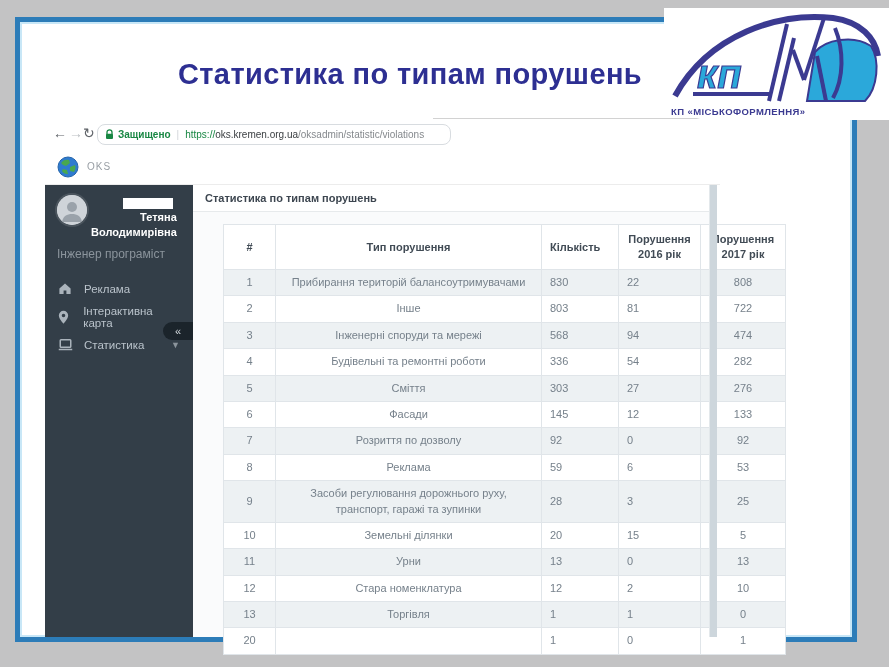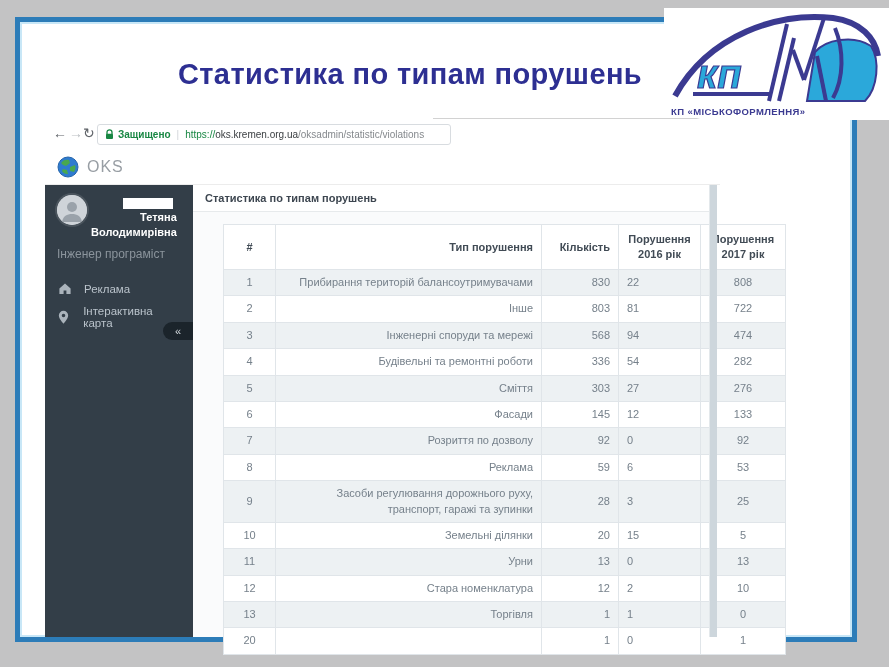--- a/index.html
+++ b/index.html
@@ -28,34 +28,34 @@
     position:absolute;left:25px;top:96px;width:675px;height:519px;background:#fff;
   }
   .tabline1{position:absolute;left:388px;top:0;right:0;height:1px;background:#d2d2d2}
   .tabline1b{position:absolute;left:388px;top:3px;right:0;height:1px;background:#e4e4e4}
   .tabline2{position:absolute;left:335px;top:26px;right:0;height:1px;background:#dedede}
   .chrome{position:absolute;left:0;top:2px;height:28px;right:0;background:#fff}
   .navbtn{position:absolute;top:3px;font-size:14px;line-height:20px;color:#5f6368;cursor:pointer}
   .navbtn.fwd{color:#bcc0c4}
   .addr{
     position:absolute;left:52px;top:4px;width:338px;height:19px;
-    border:1px solid #d8dce0;border-radius:3px;background:#fff;
+    border:1px solid #d8dce0;border-radius:8px;background:#fff;
     display:flex;align-items:center;padding:0 7px;font-size:10px;white-space:nowrap;overflow:hidden;
   }
   .secure{color:#188743;margin-left:4px;font-weight:bold}
   .addr-sep{color:#d0d4d8;margin:0 6px}
   .u-scheme{color:#188743}
   .u-domain{color:#3c4043;font-weight:normal}
   .u-path{color:#85898d}
   
   .appheader{
     position:absolute;left:0;top:31px;height:36px;right:0;background:#fff;
     border-bottom:1px solid #ececec;display:flex;align-items:center;padding-left:12px;box-sizing:border-box;
   }
-  .brand{margin-left:8px;color:#989ea4;font-size:16px;letter-spacing:1px}
+  .brand{margin-left:8px;color:#989ea4;font-size:10px;letter-spacing:1px}
   
   .appbody{position:absolute;left:0;top:67px;bottom:0;right:0;display:flex}
   .sidebar{width:148px;background:#333e48;position:relative;flex:none}
   .user{padding:10px 20px 0 12px}
   .user-top{display:flex}
   .avatar{width:30px;height:30px;border-radius:50%;background:#cfd4d9;flex:none;overflow:hidden;box-shadow:0 0 0 2px rgba(255,255,255,.12)}
   .uname{flex:1;text-align:right;color:#fff;font-weight:bold;font-size:11px;line-height:1.35;margin-left:4px}
   .redact{display:inline-block;width:50px;height:11px;background:#fff;vertical-align:middle;margin-right:4px}
   .role{color:#8b949c;font-size:12px;margin-top:7px}
   .nav{margin-top:14px}
@@ -70,22 +70,22 @@
   .main{flex:1;background:#fafbfc;min-width:0}
   .pagetitle{
     height:26px;line-height:26px;background:#fff;border-bottom:1px solid #e7eaec;
     padding-left:12px;font-weight:bold;font-size:11px;color:#3d4650;
   }
   .content{padding:12px 8px 0 30px}
   table.stats{border-collapse:collapse;table-layout:fixed;width:477px;background:#fff;font-size:11px;color:#76818b}
   .stats th,.stats td{border:1px solid #e0e5e9;padding:5px 8px;overflow:hidden}
   .stats th{color:#414b55;font-weight:bold;background:#fff;height:34px;vertical-align:middle;line-height:1.35}
   .stats .c0{width:35px;text-align:center}
-  .stats .c1{width:249px;text-align:right}
-  .stats .c2{width:60px;text-align:right}
+  .stats .c1{width:249px;text-align:center}
+  .stats .c2{width:60px;text-align:left}
   .stats .c3{width:65px;}
   .stats .c4{width:68px;text-align:center}
   .stats tbody tr:nth-child(odd){background:#edf1f3}
   .stats tbody td{line-height:1.4}
   .sbar{width:7px;background:#cdd6dc;flex:none;margin-right:3px;border-left:1px solid #e3e8eb}
 </style>
 </head>
 <body>
 
 <div class="frame">
@@ -156,20 +156,30 @@
               <span>Реклама</span>
             </div>
             <div class="nav-item">
               <span class="nicon">
                 <svg width="11" height="14" viewBox="0 0 14 18">
                   <path d="M7 1a6 6 0 0 1 6 6c0 4.2-6 10.5-6 10.5S1 11.2 1 7a6 6 0 0 1 6-6zm0 8.3A2.3 2.3 0 1 0 7 4.7a2.3 2.3 0 0 0 0 4.6z" fill="#aab3bb"></path>
                 </svg>
               </span>
               <span>Інтерактивна карта</span>
             </div>
+            <div class="nav-item">
+              <span class="nicon">
+                <svg width="15" height="12" viewBox="0 0 20 16">
+                  <rect x="3" y="1" width="14" height="10" rx="1" fill="none" stroke="#aab3bb" stroke-width="2"></rect>
+                  <path d="M1 13h18v2H1z" fill="#aab3bb"></path>
+                </svg>
+              </span>
+              <span>Статистика</span>
+              <span class="caret">▼</span>
+            </div>
           </nav>
         <div class="collapse">«</div>
       </aside>
 
       <div class="main">
         <div class="pagetitle">Статистика по типам порушень</div>
         <div class="content">
           <table class="stats">
             <thead>
                 <tr>

